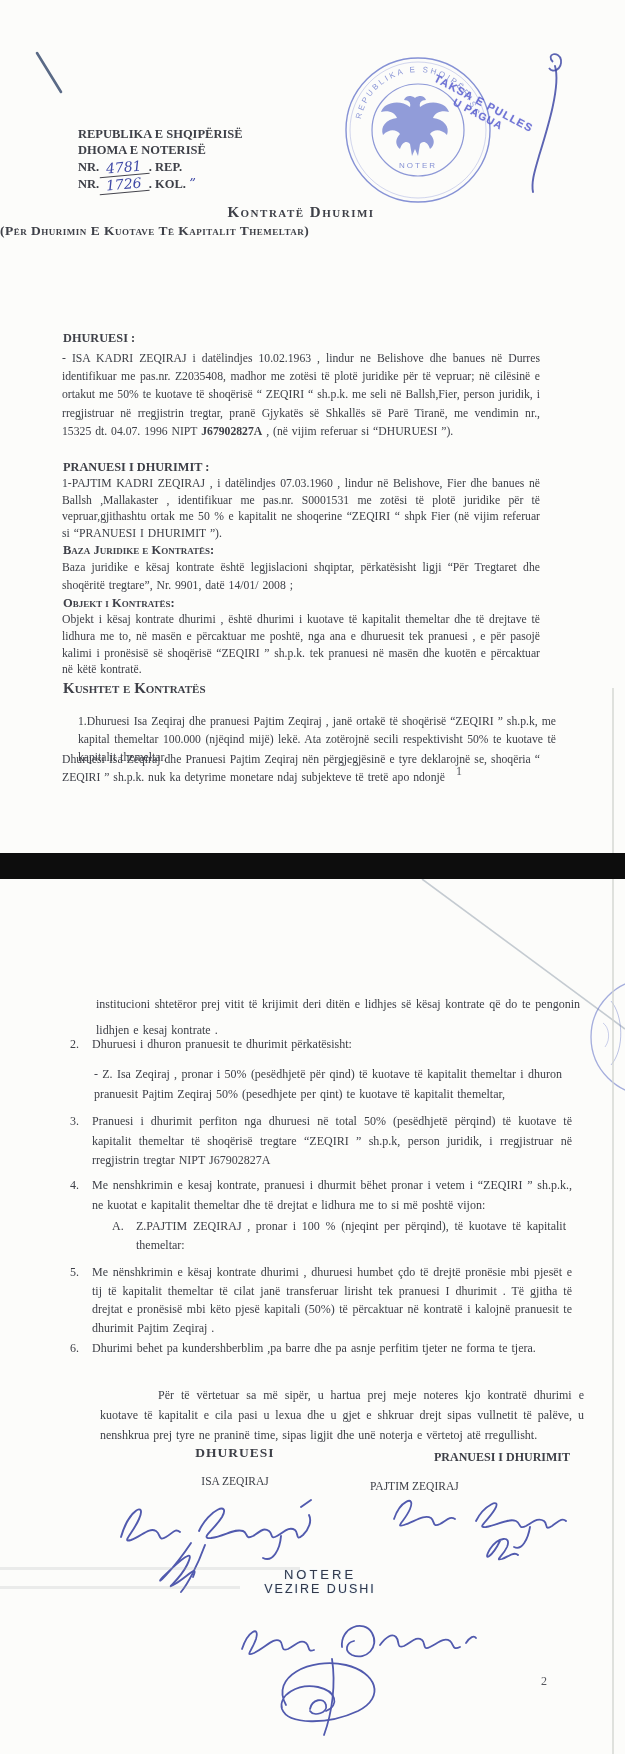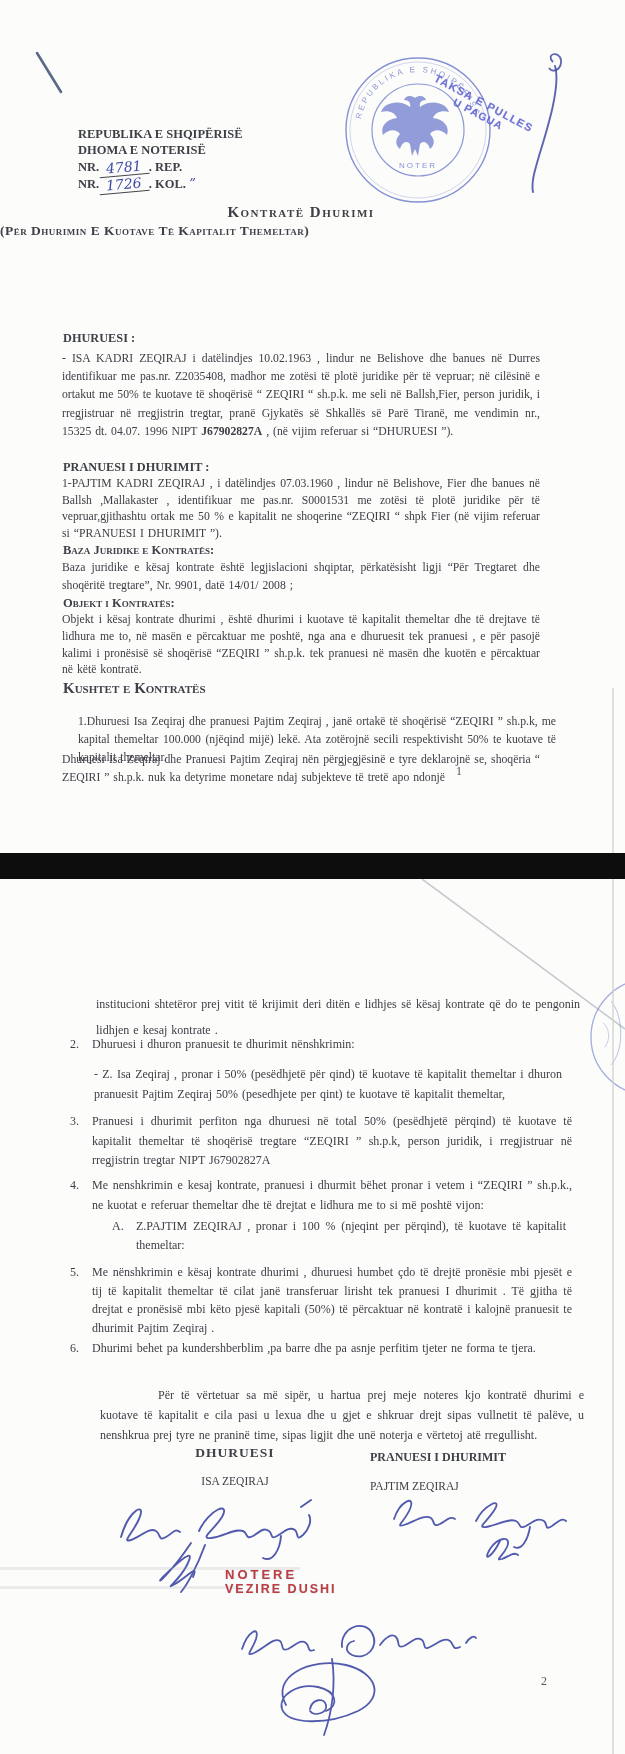--- a/index.html
+++ b/index.html
@@ -17,21 +17,21 @@
   .body-lg{font-size:12px;line-height:20px;word-spacing:1px;}
   .hand{font-family:"DejaVu Serif",serif;font-style:italic;color:#3f49a6;}
   .hand-num{display:inline-block;font-size:14px;border-bottom:1.3px solid #45454d;
             padding:0 7px;transform:rotate(-5deg);position:relative;top:1px;}
   .date-slot{display:inline-block;min-width:98px;border-bottom:1.2px solid #45454d;
              text-align:center;font-size:14px;transform:translateY(-1px);}
   .edge-line{background:#cfd2ce;width:1.5px;opacity:.65;}
   .stamp-sans{font-family:"Liberation Sans",sans-serif;}
   .tax-stamp{color:#5257ce;opacity:.82;transform:rotate(28deg);transform-origin:left top;
              text-shadow:0 0 1px rgba(82,87,206,.5);}
-  .notere-stamp{color:#b91c1c;opacity:.85;text-align:left;letter-spacing:3px;font-weight:bold;
+  .notere-stamp{color:#0f172a;opacity:.85;text-align:center;letter-spacing:3px;font-weight:normal;
                 text-shadow:0 0 1px rgba(77,134,216,.55);}
   .item{display:flex;align-items:flex-start;}
   .item .num{flex:none;width:22px;font-size:12px;}
   .item .txt{flex:1;text-align:justify;}
   .pagenum{font-size:12px;color:#55565c;}
   .streak{background:#9aa0a0;opacity:.18;height:3px;}
   svg{display:block;}
 </style>
 </head>
 <body>
@@ -117,54 +117,54 @@
     <svg class="abs" style="left:553px;top:86px;" width="72" height="150" viewBox="0 0 72 150">
       <circle cx="96" cy="72" r="58" fill="none" stroke="#5b6cc4" stroke-width="1.3" opacity="0.55"></circle>
       <path d="M58,36 C70,50 72,84 58,100" fill="none" stroke="#5b6cc4" stroke-width="1" opacity="0.4"></path>
       <path d="M50,58 C56,62 58,74 52,82" fill="none" stroke="#5b6cc4" stroke-width="0.9" opacity="0.35"></path>
     </svg>
 
     <p class="abs just body-lg" style="left:88px;top:104px;width:484px;margin:8px;line-height:26px;">institucioni shtetëror prej vitit të krijimit deri ditën e lidhjes së kësaj kontrate që do te pengonin lidhjen e kesaj kontrate .</p>
 
     <div class="abs item body-lg" style="left:70px;top:155px;width:502px;line-height:20px;">
       <span class="num">2.</span>
-      <span class="txt">Dhuruesi  i  dhuron  pranuesit te dhurimit  nënshkrimin:</span>
+      <span class="txt">Dhuruesi  i  dhuron  pranuesit te dhurimit  përkatësisht:</span>
     </div>
 
     <p class="abs just body-lg" style="left:94px;top:185px;width:468px;margin:0;line-height:20px;">- Z.  Isa Zeqiraj  , pronar i 50% (pesëdhjetë për qind) të kuotave të kapitalit themeltar i  dhuron pranuesit  Pajtim Zeqiraj  50% (pesedhjete per qint) te kuotave të kapitalit themeltar,</p>
 
     <div class="abs item body-lg" style="left:70px;top:233px;width:502px;line-height:19.5px;">
       <span class="num">3.</span>
       <span class="txt">Pranuesi i dhurimit  perfiton nga  dhuruesi në total 50% (pesëdhjetë përqind) të kuotave të kapitalit themeltar të shoqërisë tregtare “ZEQIRI ” sh.p.k, person juridik, i rregjistruar në rregjistrin tregtar  NIPT   J67902827A</span>
     </div>
 
     <div class="abs item body-lg" style="left:70px;top:297px;width:502px;line-height:19.5px;">
       <span class="num">4.</span>
-      <span class="txt">Me nenshkrimin e kesaj kontrate,  pranuesi i dhurmit  bëhet pronar i vetem  i  “ZEQIRI ” sh.p.k., ne kuotat e referuar themeltar dhe të drejtat e lidhura me to si më poshtë vijon:</span>
+      <span class="txt">Me nenshkrimin e kesaj kontrate,  pranuesi i dhurmit  bëhet pronar i vetem  i  “ZEQIRI ” sh.p.k., ne kuotat e kapitalit themeltar dhe të drejtat e lidhura me to si më poshtë vijon:</span>
     </div>
 
     <div class="abs item body-lg" style="left:112px;top:338px;width:454px;line-height:19px;">
       <span class="num" style="width:24px;">A.</span>
       <span class="txt" style="max-width:430px;">Z.PAJTIM ZEQIRAJ  , pronar i 100 % (njeqint  per  përqind), të kuotave të kapitalit themeltar:</span>
     </div>
 
     <div class="abs item body-lg" style="left:70px;top:384px;width:502px;line-height:18.5px;">
       <span class="num">5.</span>
       <span class="txt">Me nënshkrimin e kësaj kontrate  dhurimi , dhuruesi  humbet  çdo të drejtë pronësie mbi pjesët e tij  të kapitalit themeltar të cilat janë transferuar lirisht  tek pranuesi I dhurimit . Të gjitha  të  drejtat e pronësisë  mbi  këto  pjesë  kapitali  (50%)  të  përcaktuar  në  kontratë  i kalojnë  pranuesit te dhurimit Pajtim Zeqiraj .</span>
     </div>
 
     <div class="abs item body-lg" style="left:70px;top:460px;width:502px;line-height:19px;">
       <span class="num">6.</span>
       <span class="txt">Dhurimi behet pa kundershberblim ,pa barre   dhe pa asnje perfitim tjeter  ne forma te tjera.</span>
     </div>
 
     <p class="abs just body-lg" style="left:88px;top:494px;width:484px;margin:12px;text-indent:58px;line-height:20px;">Për të vërtetuar sa më sipër, u hartua prej meje noteres kjo kontratë  dhurimi  e kuotave të kapitalit e cila pasi u lexua dhe u gjet e shkruar drejt sipas vullnetit të palëve, u nenshkrua prej tyre ne praninë time, sipas ligjit dhe unë noterja e vërtetoj atë rregullisht.</p>
 
     <div class="abs b" style="left:165px;top:566px;width:140px;text-align:center;font-size:13.5px;letter-spacing:1px;">DHURUESI</div>
-    <div class="abs b" style="left:370px;top:571px;width:200px;text-align:left;font-size:12px;">PRANUESI I DHURIMIT</div>
+    <div class="abs b" style="left:370px;top:571px;width:200px;text-align:right;font-size:12px;">PRANUESI I DHURIMIT</div>
 
     <div class="abs" style="left:165px;top:596px;width:140px;text-align:center;font-size:11.5px;">ISA  ZEQIRAJ</div>
     <div class="abs" style="left:370px;top:601px;width:200px;font-size:11.5px;">PAJTIM ZEQIRAJ</div>
 
     <svg class="abs" style="left:105px;top:608px;" width="215" height="108" viewBox="0 0 215 108">
       <g fill="none" stroke="#3f49a6" stroke-width="1.9" stroke-linecap="round" opacity="0.9">
         <path d="M16,50 C24,22 42,14 34,32 C28,46 16,56 26,53 C37,49 44,40 51,44 C56,47 53,55 61,50 C68,46 70,41 75,45"></path>
         <path d="M94,44 C104,22 126,14 117,30 C109,43 94,52 106,51 C120,49 130,41 138,44 C143,46 140,53 148,49 C155,45 158,40 164,44 C168,47 165,53 172,49 C179,45 184,39 190,43 C194,46 190,55 198,48 C204,42 207,34 204,28"></path>
         <path d="M176,49 C175,62 168,76 158,71"></path>
         <path d="M196,20 l10,-7"></path>

